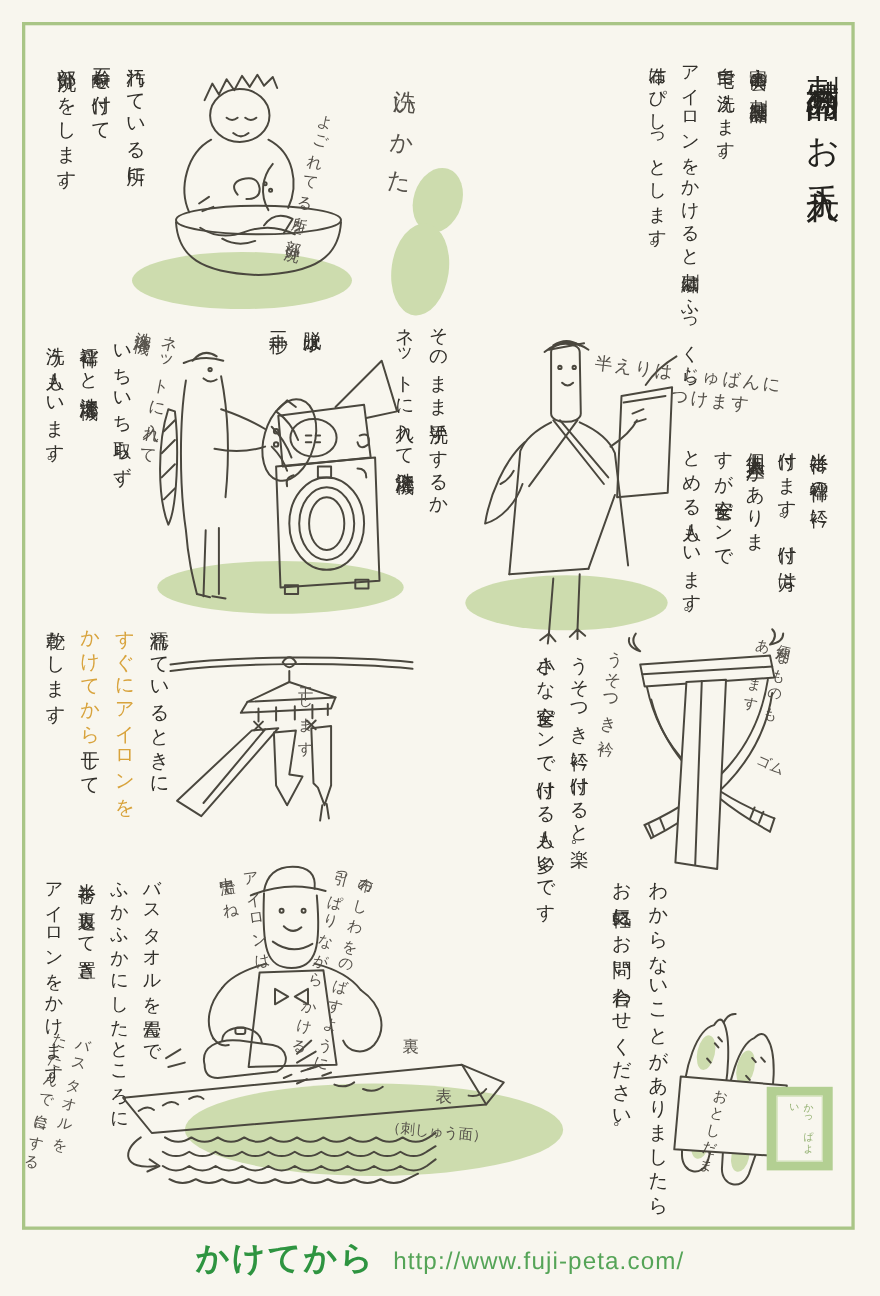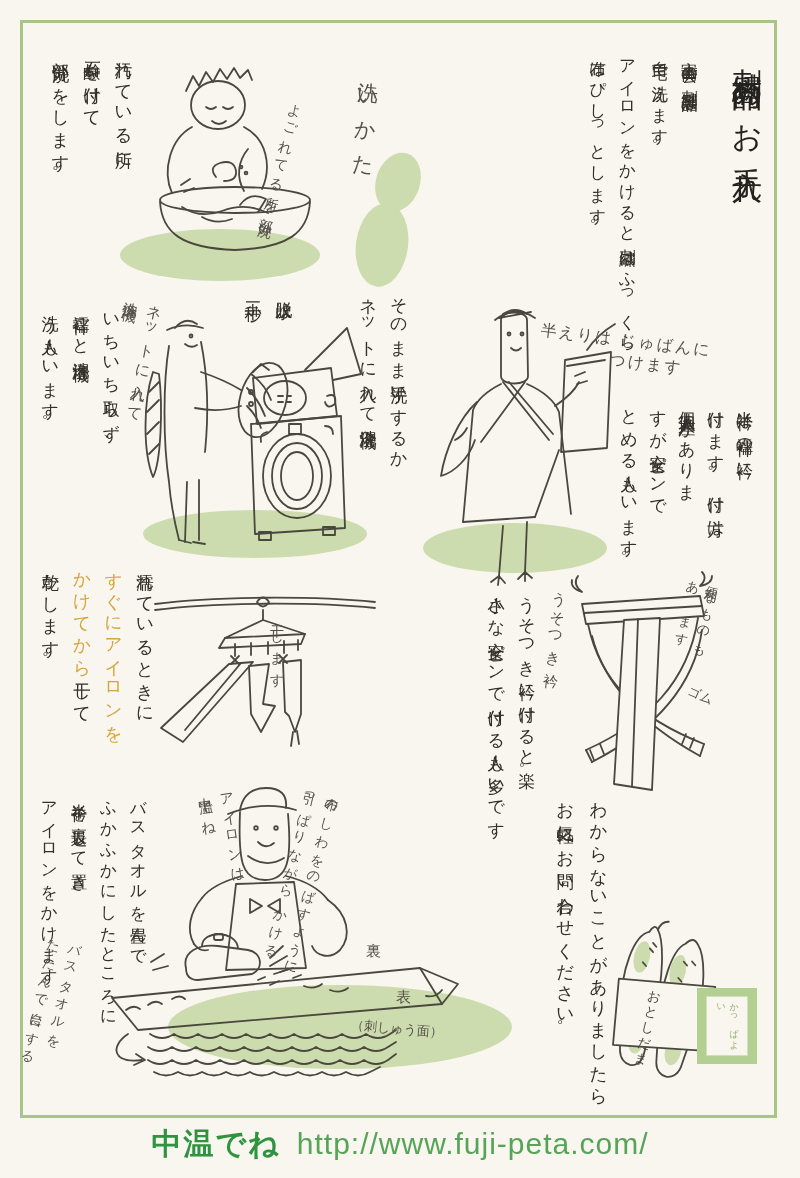--- a/index.html
+++ b/index.html
@@ -52,21 +52,21 @@
   .stamp-txt{
     writing-mode:vertical-rl;font-size:9px;color:#8fae6c;
     letter-spacing:2px;font-family:"DejaVu Sans",sans-serif;
   }
   .footer{
     position:absolute;left:0;top:1124px;width:800px;
     display:flex;align-items:baseline;justify-content:center;gap:16px;
     font-family:"Liberation Sans",sans-serif;
   }
   .footer .company{font-size:30px;font-weight:bold;color:#2e9440;letter-spacing:2px;}
-  .footer .url{font-size:30px;color:#55a457;letter-spacing:1px;}
+  .footer .url{font-size:22px;color:#55a457;letter-spacing:1px;}
   .cuke-label{
     position:absolute;left:648px;top:980px;
     writing-mode:vertical-rl;font-size:13px;color:#4a473e;
     font-family:"DejaVu Sans",sans-serif;letter-spacing:1px;
     transform:rotate(12deg);transform-origin:top left;
   }
 </style>
 </head>
 <body>
 
@@ -329,16 +329,16 @@
   </svg>
   <div class="cuke-label">おとしだま</div>
 
   <div class="stamp">
     <div class="stamp-inner">
       <span class="stamp-txt">かっぱよい</span>
     </div>
   </div>
 
   <div class="footer">
-    <span class="company">中温でね</span>
+    <span class="company">かけてから</span>
     <a class="url" style="text-decoration:none;" href="#">http://www.fuji-peta.com/</a>
   </div>
 </div>
 
 </body></html>

